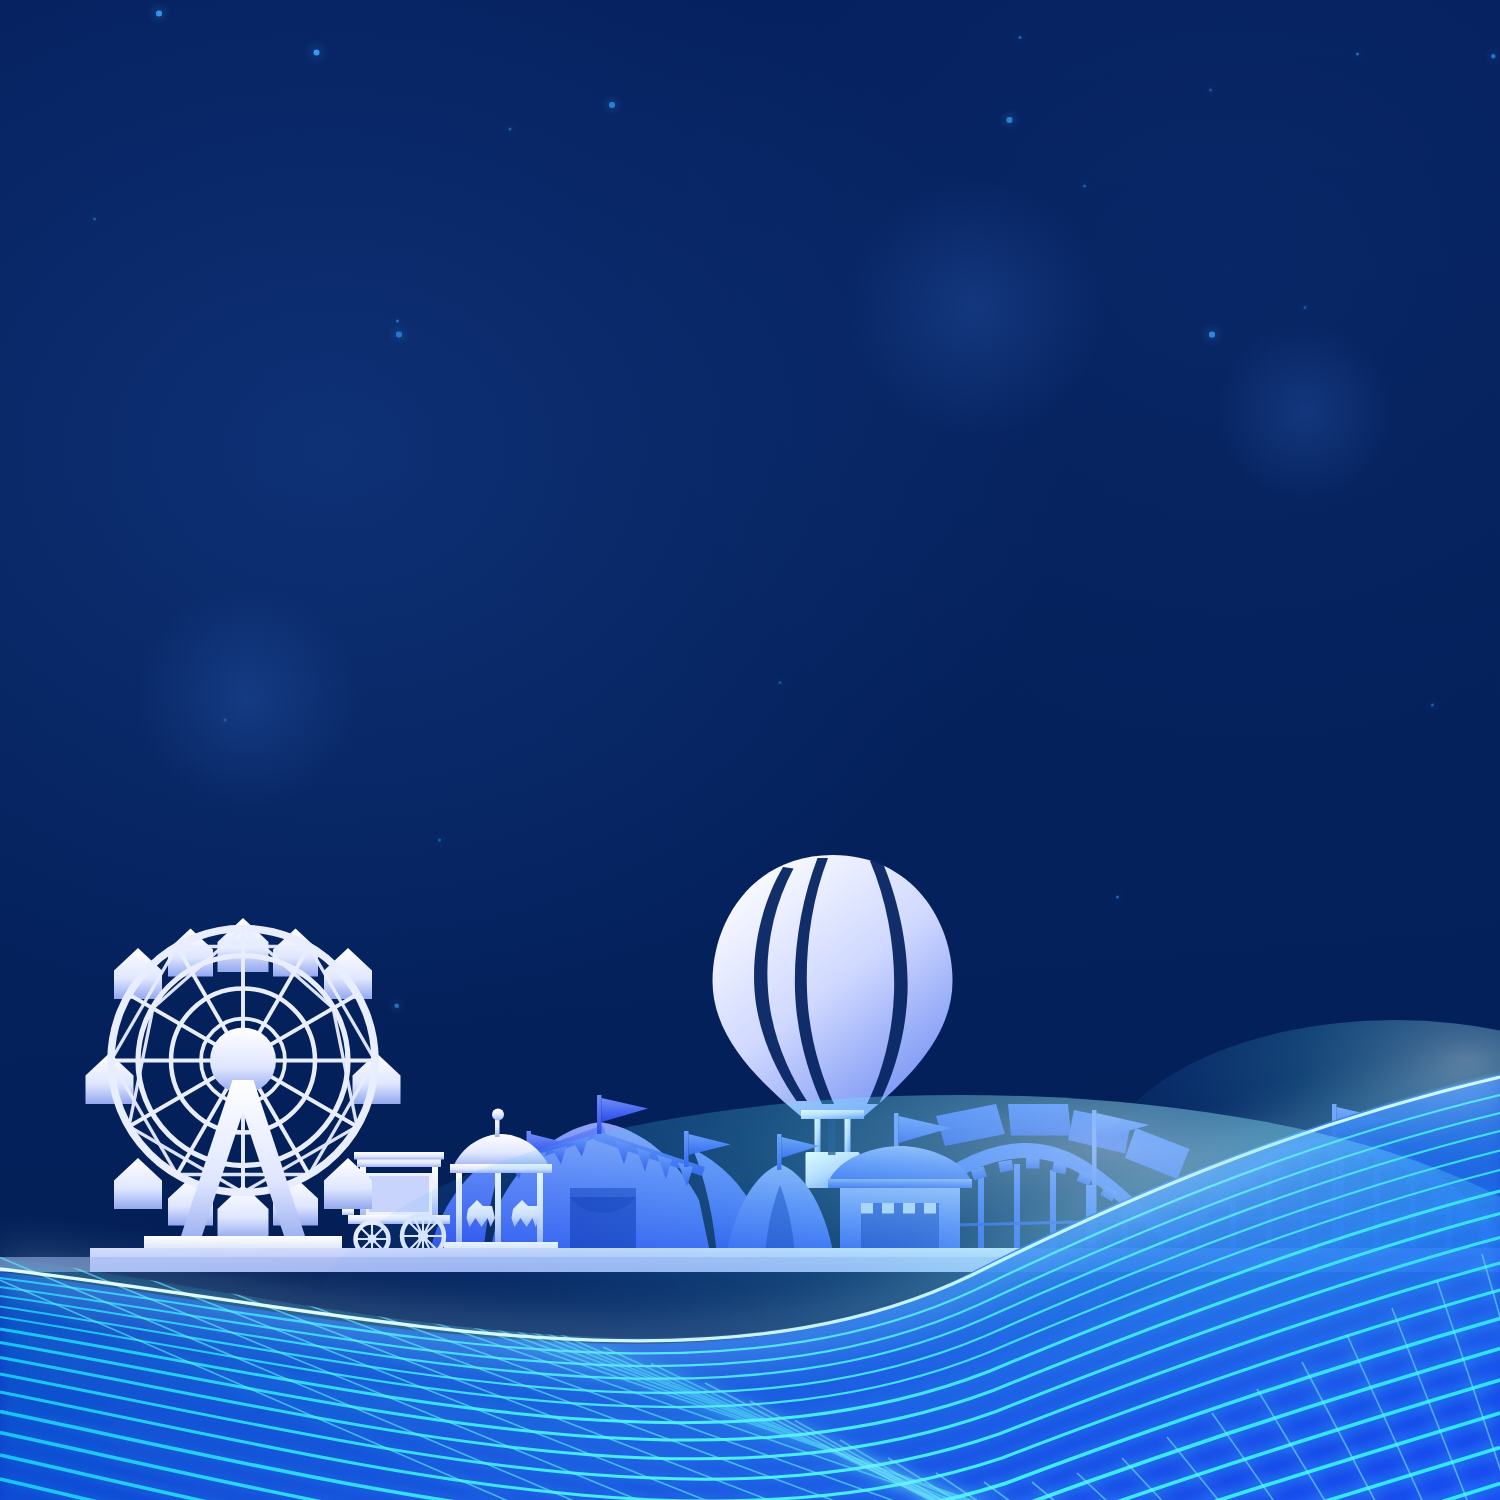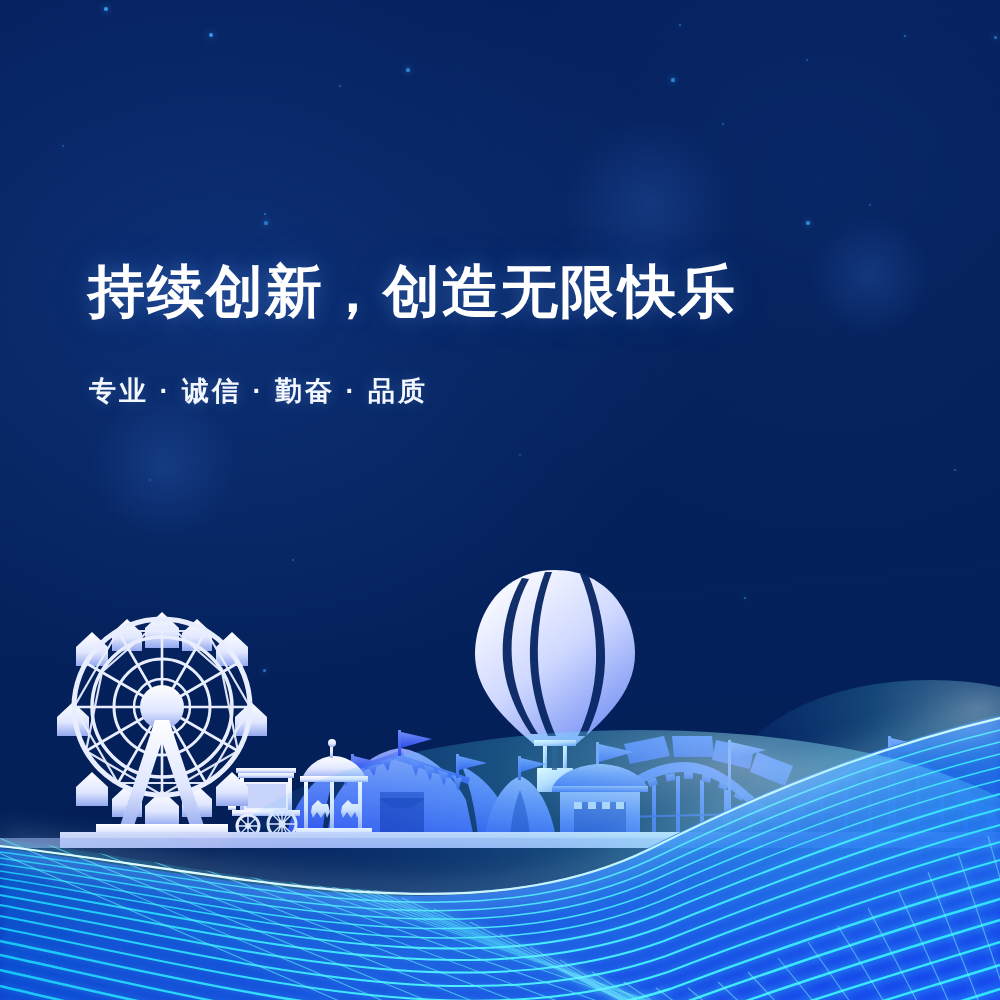--- a/index.html
+++ b/index.html
@@ -519,16 +519,14 @@
 
     <g filter="url(#bigGlow)" opacity=".9">
       <path d="M0 846 C 240 874, 470 936, 648 850 C 768 790, 880 746, 1000 718" stroke="#bff7ff" stroke-width="7" fill="none"></path>
     </g>
     <path d="M0 846 C 240 874, 470 936, 648 850 C 768 790, 880 746, 1000 718" stroke="#e8feff" stroke-width="2.2" fill="none" opacity=".95"></path>
 
     <ellipse cx="640" cy="880" rx="430" ry="150" fill="url(#gCrest)" opacity=".55"></ellipse>
     <ellipse cx="930" cy="790" rx="200" ry="110" fill="url(#gCrest)" opacity=".40"></ellipse>
   </svg>
 
-  <div id="headline">持续创新，创造无限快乐</div>
-  <div id="subline">专业 · 诚信 · 勤奋 · 品质</div>
 
 </div>
 
 </body></html>

